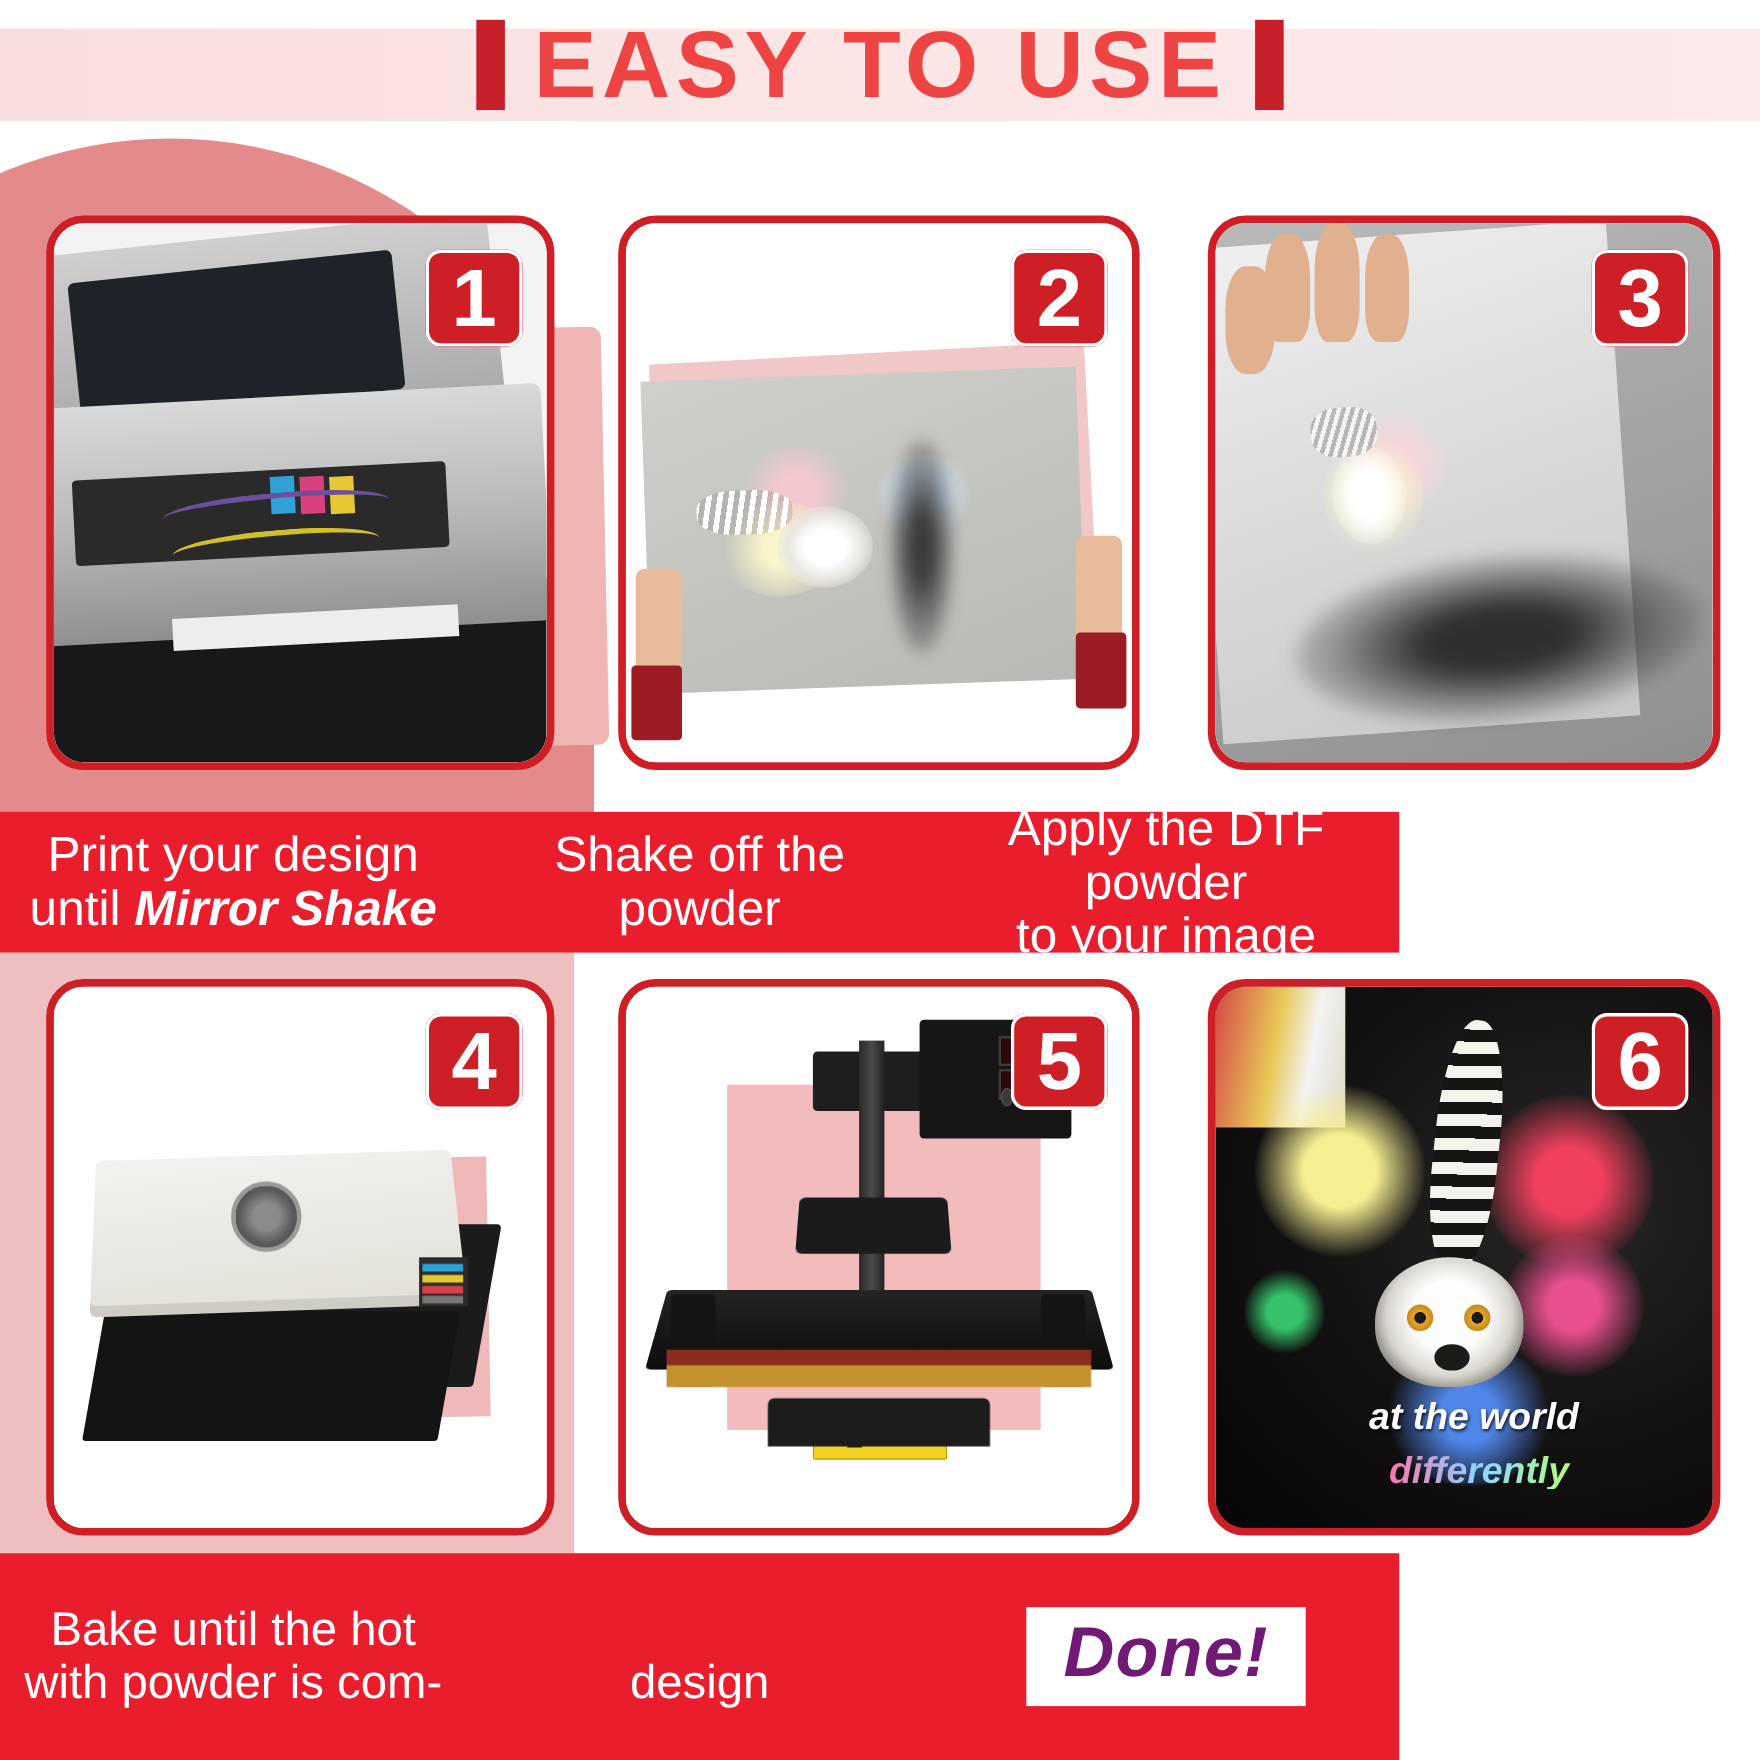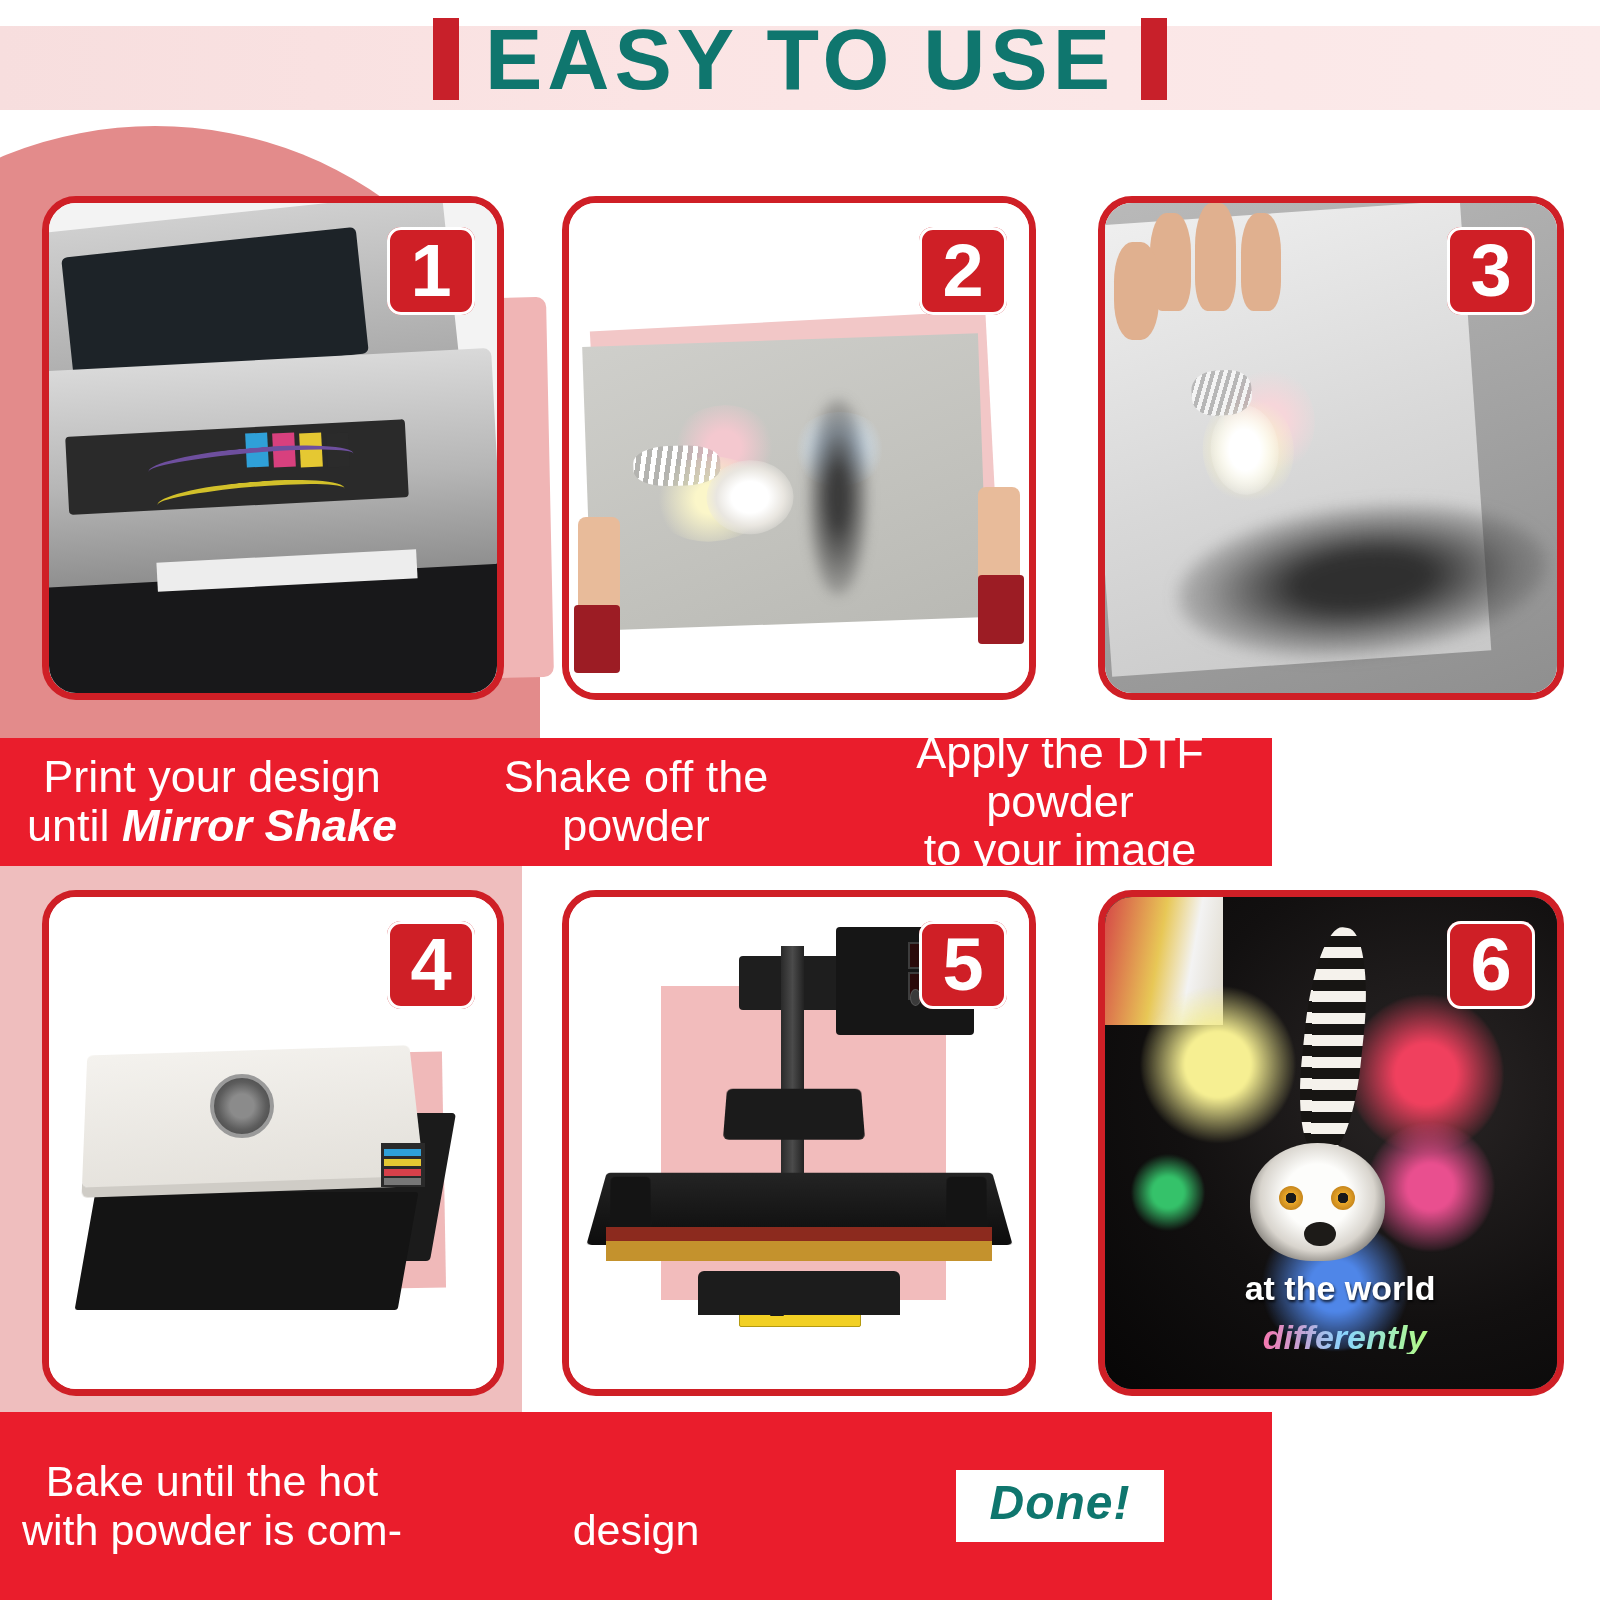--- a/index.html
+++ b/index.html
@@ -20,21 +20,21 @@
   }
 
   
   .header{
     position:absolute;left:0;top:0;width:1600px;height:118px;
     display:flex;align-items:center;justify-content:center;gap:26px;
     z-index:6;
   }
   .hdr-bar{width:26px;height:82px;background:#c8202a;display:block;}
   .hdr-title{
-    font-size:86px;font-weight:bold;color:#0f766e;letter-spacing:5px;
+    font-size:86px;font-weight:bold;color:#ef4444;letter-spacing:5px;
     line-height:1;white-space:nowrap;
     font-family:"Liberation Sans", sans-serif;
   }
 
   
   .blob-top{
     position:absolute;left:-230px;top:126px;width:770px;height:620px;
     background:#e38b8b;border-radius:50% 50% 0 0 / 60% 60% 0 0;
     z-index:2;
   }
@@ -85,21 +85,21 @@
   }
   .cap{font-size:45px;line-height:1.08;font-weight:normal;}
   .cap b{font-weight:bold;font-style:italic;}
   .cap-sm{font-size:43px;line-height:1.14;}
 
   .done-box{
     background:#ffffff;padding:8px 34px 14px 34px;
     display:inline-block;
   }
   .done-text{
-    color:#0f766e;font-size:48px;font-weight:bold;font-style:italic;
+    color:#701a75;font-size:64px;font-weight:bold;font-style:italic;
     letter-spacing:1px;line-height:1.05;
   }
 
   
 
   
   .p1{background:#f3f3f3;}
   .p1 .desk{position:absolute;left:0;bottom:0;width:100%;height:34%;background:#18181a;}
   .p1 .body{position:absolute;left:-4%;top:32%;width:104%;height:44%;
     background:linear-gradient(180deg,#d9d9d9,#b6b6b6 55%,#8f8f8f);
@@ -213,21 +213,21 @@
     background:repeating-linear-gradient(175deg,#f5f2ec 0 11px,#171513 11px 22px);
     border-radius:46% 46% 40% 40%;transform:rotate(6deg);}
   .p6 .face{position:absolute;left:32%;top:50%;width:30%;height:24%;
     background:radial-gradient(ellipse at 50% 45%,#fdfdfb 35%,#d8d4cd 60%,#2a2723 95%);
     border-radius:50% 50% 46% 46%;}
   .p6 .eye{position:absolute;width:24px;height:24px;border-radius:50%;
     background:radial-gradient(circle,#1a1a1a 30%,#e8a72a 32%,#c8871c 70%,#5e3e06 100%);}
   .p6 .muzzle{position:absolute;left:44%;top:66%;width:7%;height:5%;
     background:#1d1b18;border-radius:50%;}
   .p6 .word{position:absolute;left:12%;top:76%;width:80%;text-align:center;
-    font-size:34px;font-weight:bold;color:#fff;
+    font-size:34px;font-style:italic;font-weight:bold;color:#fff;
     text-shadow:1px 2px 3px rgba(0,0,0,.8);line-height:1;}
   .p6 .word2{position:absolute;left:14%;top:86%;width:78%;text-align:center;
     font-size:34px;font-style:italic;font-weight:bold;line-height:1;
     background:linear-gradient(90deg,#ffe14d,#ff6fa8,#8ad6ff,#b6ff7a,#ffd24d);
     -webkit-background-clip:text;background-clip:text;color:transparent;
     text-shadow:none;}
   .blot{position:absolute;border-radius:50%;filter:blur(1px);}
 </style>
 </head>
 <body>

